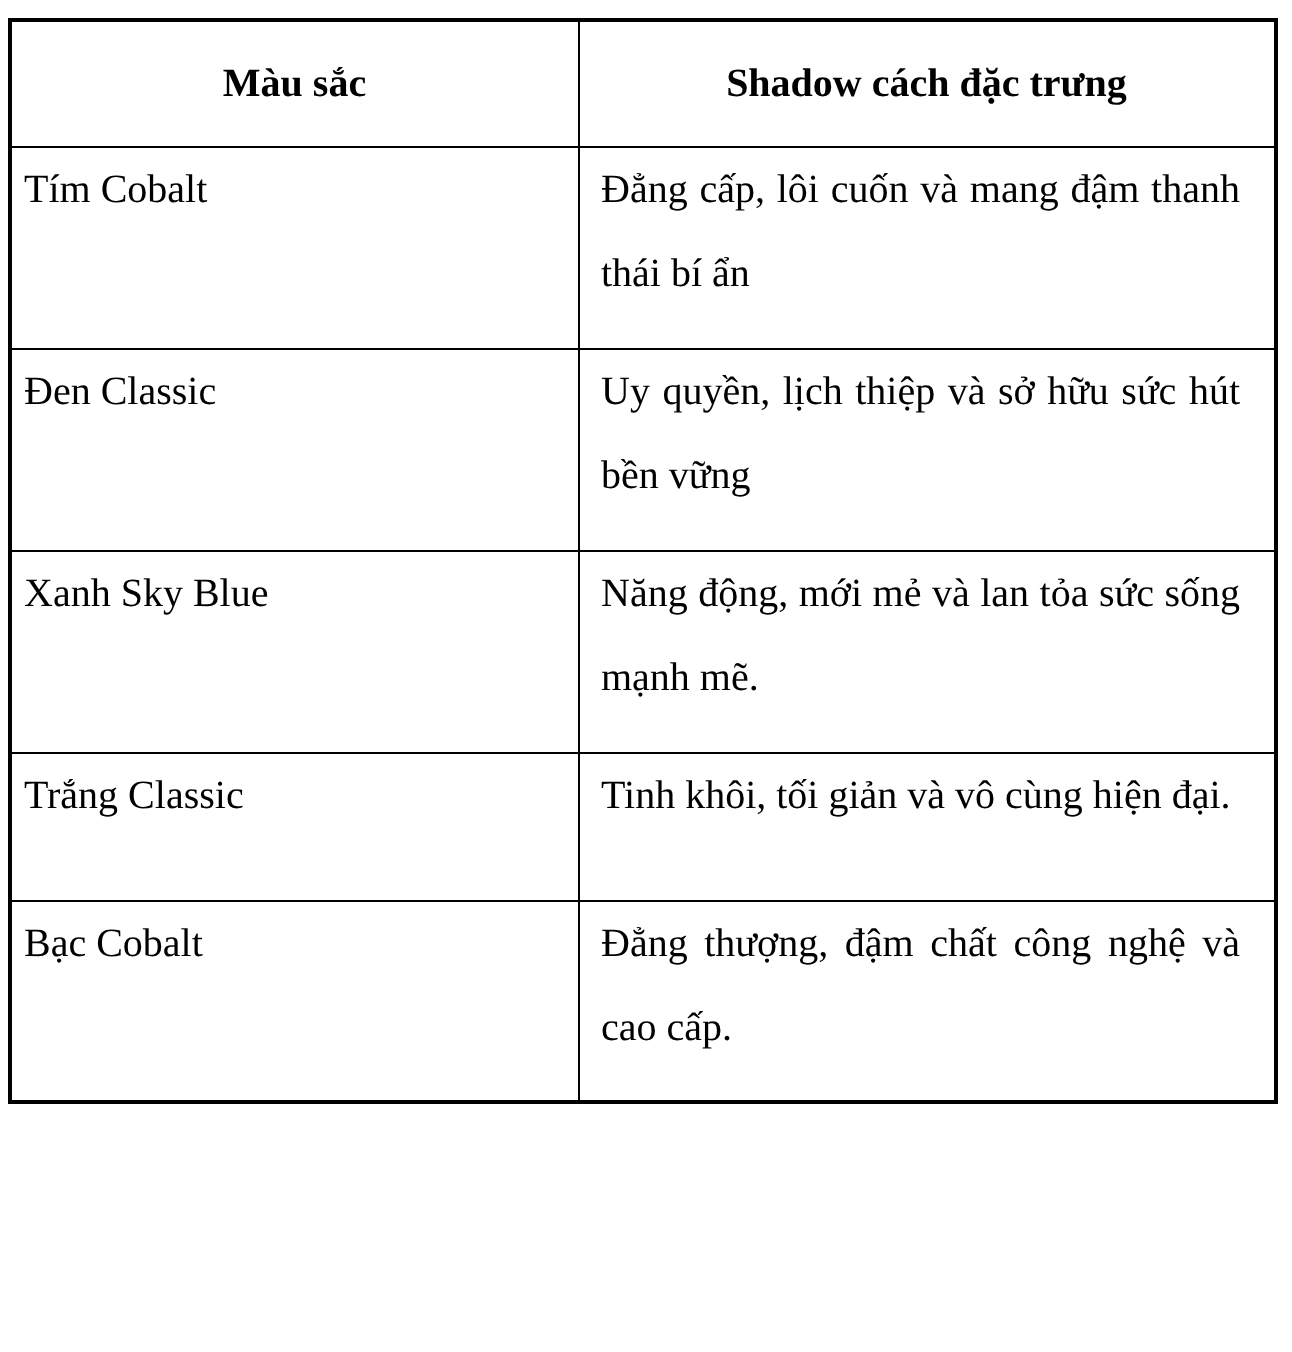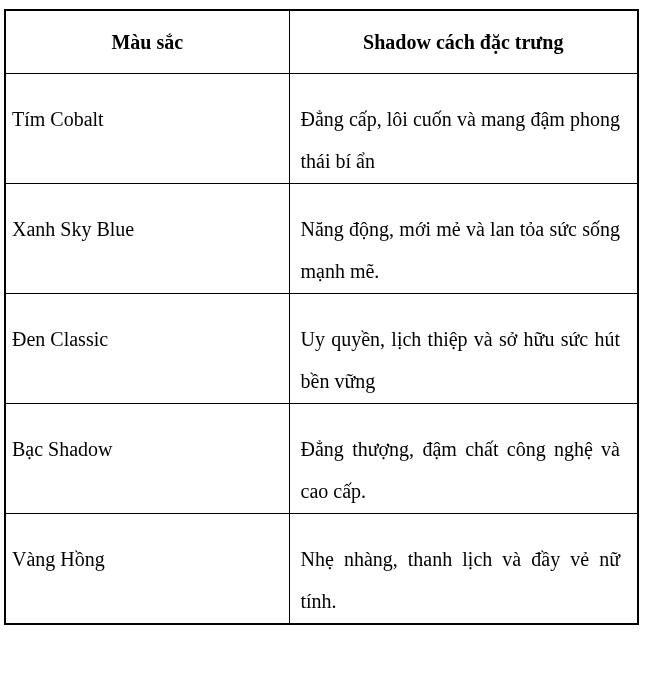--- a/index.html
+++ b/index.html
@@ -37,21 +37,21 @@
   th {
     font-weight: bold;
     text-align: center;
     vertical-align: middle;
     padding: 0 4px;
     line-height: 1.4;
   }
   td {
     vertical-align: top;
     line-height: 42px;
-    padding-top: 24px;
+    padding-top: 0;
   }
   td.col1 {
     text-align: left;
     padding-left: 6px;
     padding-right: 6px;
   }
   td.col2 {
     text-align: justify;
     text-justify: inter-word;
     padding-left: 11px;
@@ -69,33 +69,33 @@
     </colgroup>
     <thead>
       <tr class="header-row">
         <th>Màu sắc</th>
         <th>Shadow cách đặc trưng</th>
       </tr>
     </thead>
     <tbody>
       <tr class="row-tall">
         <td class="col1">Tím Cobalt</td>
-        <td class="col2">Đẳng cấp, lôi cuốn và mang đậm phong thái bí ẩn</td>
-      </tr>
-      <tr class="row-tall">
-        <td class="col1">Xanh Sky Blue</td>
-        <td class="col2">Năng động, mới mẻ và lan tỏa sức sống mạnh mẽ.</td>
+        <td class="col2">Đẳng cấp, lôi cuốn và mang đậm thanh thái bí ẩn</td>
       </tr>
       <tr class="row-tall">
         <td class="col1">Đen Classic</td>
         <td class="col2">Uy quyền, lịch thiệp và sở hữu sức hút bền vững</td>
       </tr>
       <tr class="row-tall">
-        <td class="col1">Bạc Shadow</td>
+        <td class="col1">Xanh Sky Blue</td>
+        <td class="col2">Năng động, mới mẻ và lan tỏa sức sống mạnh mẽ.</td>
+      </tr>
+      <tr class="row-short">
+        <td class="col1">Trắng Classic</td>
+        <td class="col2">Tinh khôi, tối giản và vô cùng hiện đại.</td>
+      </tr>
+      <tr class="row-tall">
+        <td class="col1">Bạc Cobalt</td>
         <td class="col2">Đẳng thượng, đậm chất công nghệ và cao cấp.</td>
-      </tr>
-      <tr class="row-last">
-        <td class="col1">Vàng Hồng</td>
-        <td class="col2">Nhẹ nhàng, thanh lịch và đầy vẻ nữ tính.</td>
       </tr>
     </tbody>
   </table>
 </div>
 
 </body></html>

